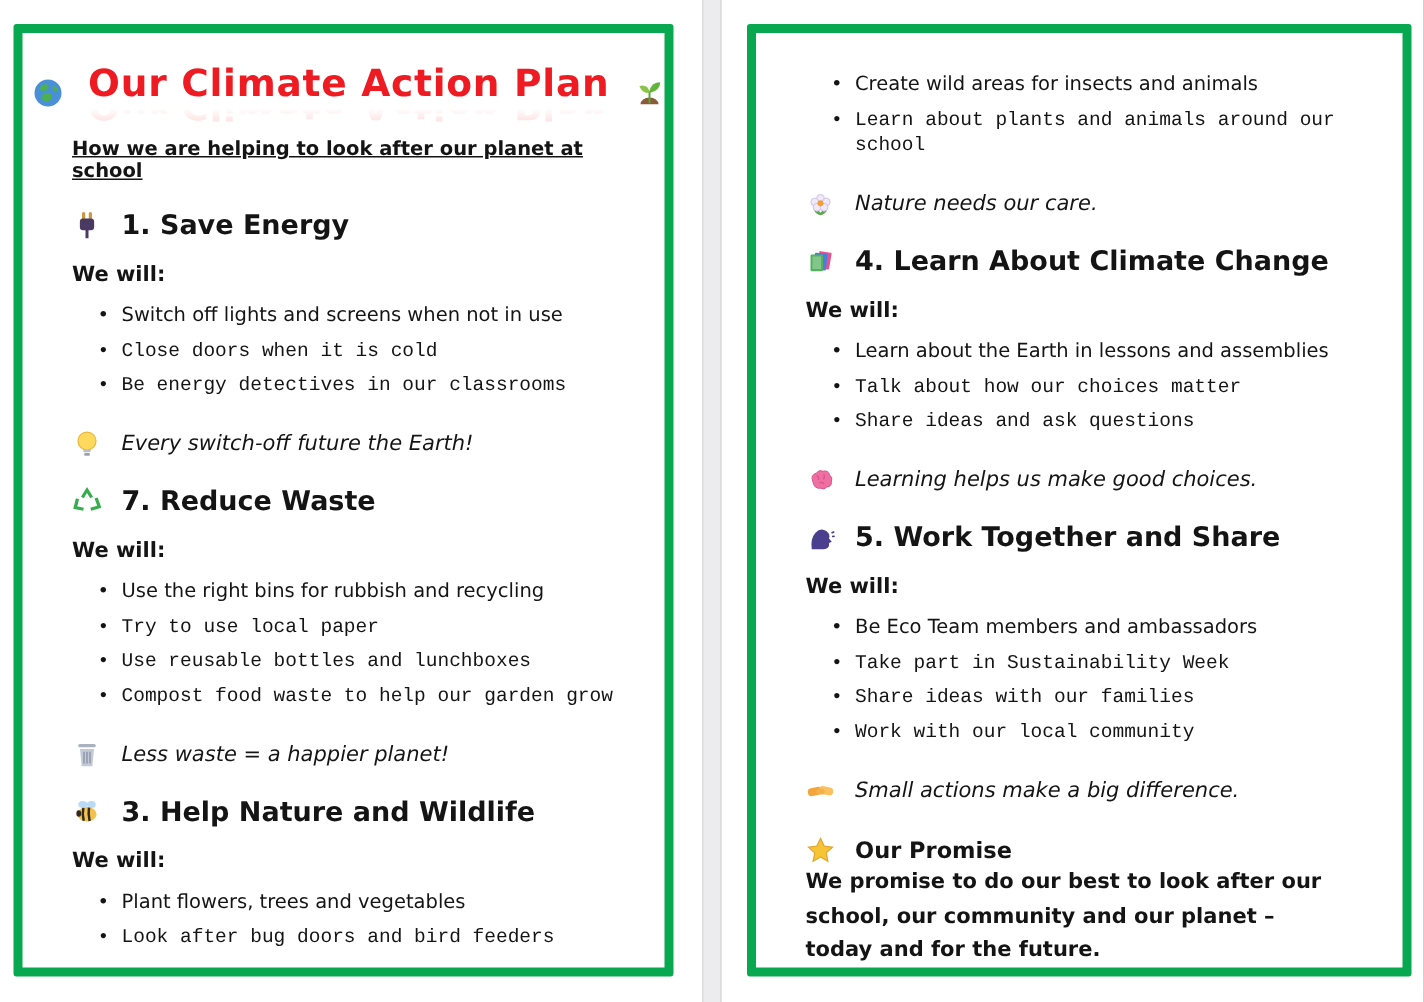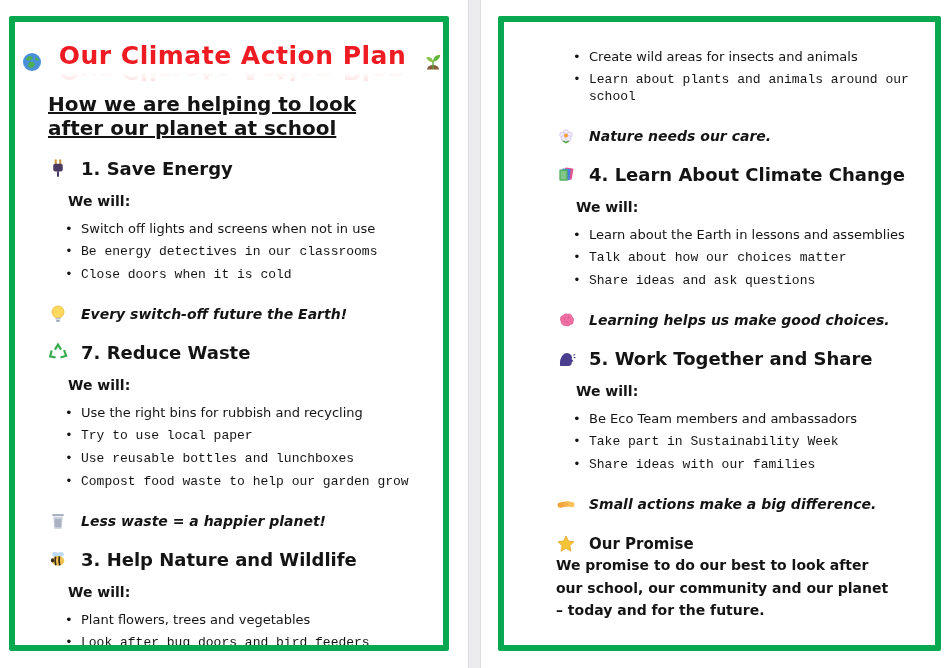--- a/index.html
+++ b/index.html
@@ -12,50 +12,50 @@
   .page-right { left:481px; width:468px; }
   .page-divider { position:absolute; top:0; left:468px; width:13px; height:668px;
                   background:#ececef; border-left:1px solid #dcdce0; border-right:1px solid #dcdce0; }
 
   .frame { position:absolute; top:16px; bottom:17px; border:6px solid #07a84f; border-radius:2px;
            background:#ffffff; overflow:hidden; }
   .page-left  .frame { left:9px;  right:19px; }
   .page-right .frame { left:17px; right:8px;  }
 
   .content  { padding:16px 26px 0 33px; }
-  .content2 { padding:26px 22px 0 52px; }
+  .content2 { padding:26px 22px 0 33px; }
 
   
   .title-row { display:flex; align-items:center; justify-content:center; gap:17px; margin-top:2px; }
   .title-stack { display:flex; flex-direction:column; align-items:center; }
   .doc-title { font-size:25px; font-weight:bold; letter-spacing:.5px; color:#ef1b23; line-height:1.3; white-space:nowrap; }
   .title-reflection { font-size:25px; font-weight:bold; letter-spacing:.5px; color:#ef1b23; white-space:nowrap;
                       transform:scaleY(-1); height:15px; overflow:hidden; opacity:.18; margin-top:-3px;
                       -webkit-mask-image:linear-gradient(to bottom,#000,transparent 85%);
                       mask-image:linear-gradient(to bottom,#000,transparent 85%); }
   .title-icon svg { display:block; }
 
-  .subtitle { margin-top:7px; font-size:20px; font-weight:bold; text-decoration:underline; }
+  .subtitle { margin-top:7px; font-size:13px; font-weight:bold; text-decoration:underline; }
 
   
   .h-row { display:flex; align-items:center; gap:13px; }
   .icon { flex:0 0 auto; }
   .icon svg { display:block; width:20px; height:20px; }
 
   .section-head { margin-top:18px; }
   .section-head .heading-text { font-size:18px; font-weight:bold; }
 
-  .lead { margin-top:14px; font-size:14px; font-weight:bold;margin-left:20px; }
+  .lead { margin-top:14px; font-size:14px; font-weight:bold; }
 
   ul.bullets { margin-top:11px; list-style:none; padding-left:17px; }
   ul.bullets li { position:relative; padding-left:16px; font-size:13px; line-height:17px; }
   ul.bullets li + li { margin-top:6px;font-family:Liberation Mono, monospace; }
   ul.bullets li::before { content:"•"; position:absolute; left:0; top:0; font-size:13px; color:#141414; }
 
-  .tagline-row { margin-top:21px;font-weight:bold; }
+  .tagline-row { margin-top:21px; }
   .tagline-text { font-size:14px; font-style:italic; }
 
   .promise-head { margin-top:20px; }
   .promise-head .heading-text { font-size:15px; font-weight:bold; }
   .promise-text { font-size:14px; font-weight:bold; line-height:1.62; padding-right:14px; }
 </style>
 </head>
 <body>
 
 <div class="screen">
@@ -96,22 +96,22 @@
               <rect x="13.4" y="1.5" width="2.6" height="6.5" rx="1.2" fill="#c79a3f"></rect>
               <rect x="6.3" y="6.8" width="11.4" height="9.4" rx="2.6" fill="#4a3a63"></rect>
               <path d="M12 16 L12 22.5" stroke="#4a3a63" stroke-width="2.4" fill="none"></path>
             </svg>
           </span>
           <span class="heading-text">1. Save Energy</span>
         </div>
         <div class="lead">We will:</div>
         <ul class="bullets">
           <li>Switch off lights and screens when not in use</li>
+          <li>Close doors when it is cold</li>
           <li>Be energy detectives in our classrooms</li>
-          <li>Close doors when it is cold</li>
         </ul>
         <div class="h-row tagline-row">
           <span class="icon">
             <svg viewBox="0 0 24 24">
               <circle cx="12" cy="9.6" r="7.2" fill="#ffd95e" stroke="#e8b93e" stroke-width="1"></circle>
               <rect x="9" y="16.4" width="6" height="2.2" rx="1" fill="#b9c0cc"></rect>
               <rect x="9.7" y="19.2" width="4.6" height="2.2" rx="1" fill="#9aa2b0"></rect>
             </svg>
           </span>
           <em class="tagline-text">Every switch-off future the Earth!</em>
@@ -227,20 +227,21 @@
               <path d="M20.8 7.6 L23 6.6 M21.2 10.4 L23.4 10.2" stroke="#4a3f8f" stroke-width="1.4" fill="none"></path>
             </svg>
           </span>
           <span class="heading-text">5. Work Together and Share</span>
         </div>
         <div class="lead">We will:</div>
         <ul class="bullets">
           <li>Be Eco Team members and ambassadors</li>
           <li>Take part in Sustainability Week</li>
           <li>Share ideas with our families</li>
+          <li>Work with our local community</li>
         </ul>
         <div class="h-row tagline-row">
           <span class="icon">
             <svg viewBox="0 0 24 24">
               <rect x="1.8" y="9.6" width="11.4" height="6.4" rx="3.2" fill="#f3a43a" transform="rotate(-12 7.5 12.8)"></rect>
               <rect x="10.8" y="9" width="11.4" height="6.4" rx="3.2" fill="#fbc15c" transform="rotate(12 16.5 12.2)"></rect>
               <rect x="8.6" y="10.6" width="6.8" height="4.6" rx="2.3" fill="#f5b04a"></rect>
             </svg>
           </span>
           <em class="tagline-text">Small actions make a big difference.</em>

